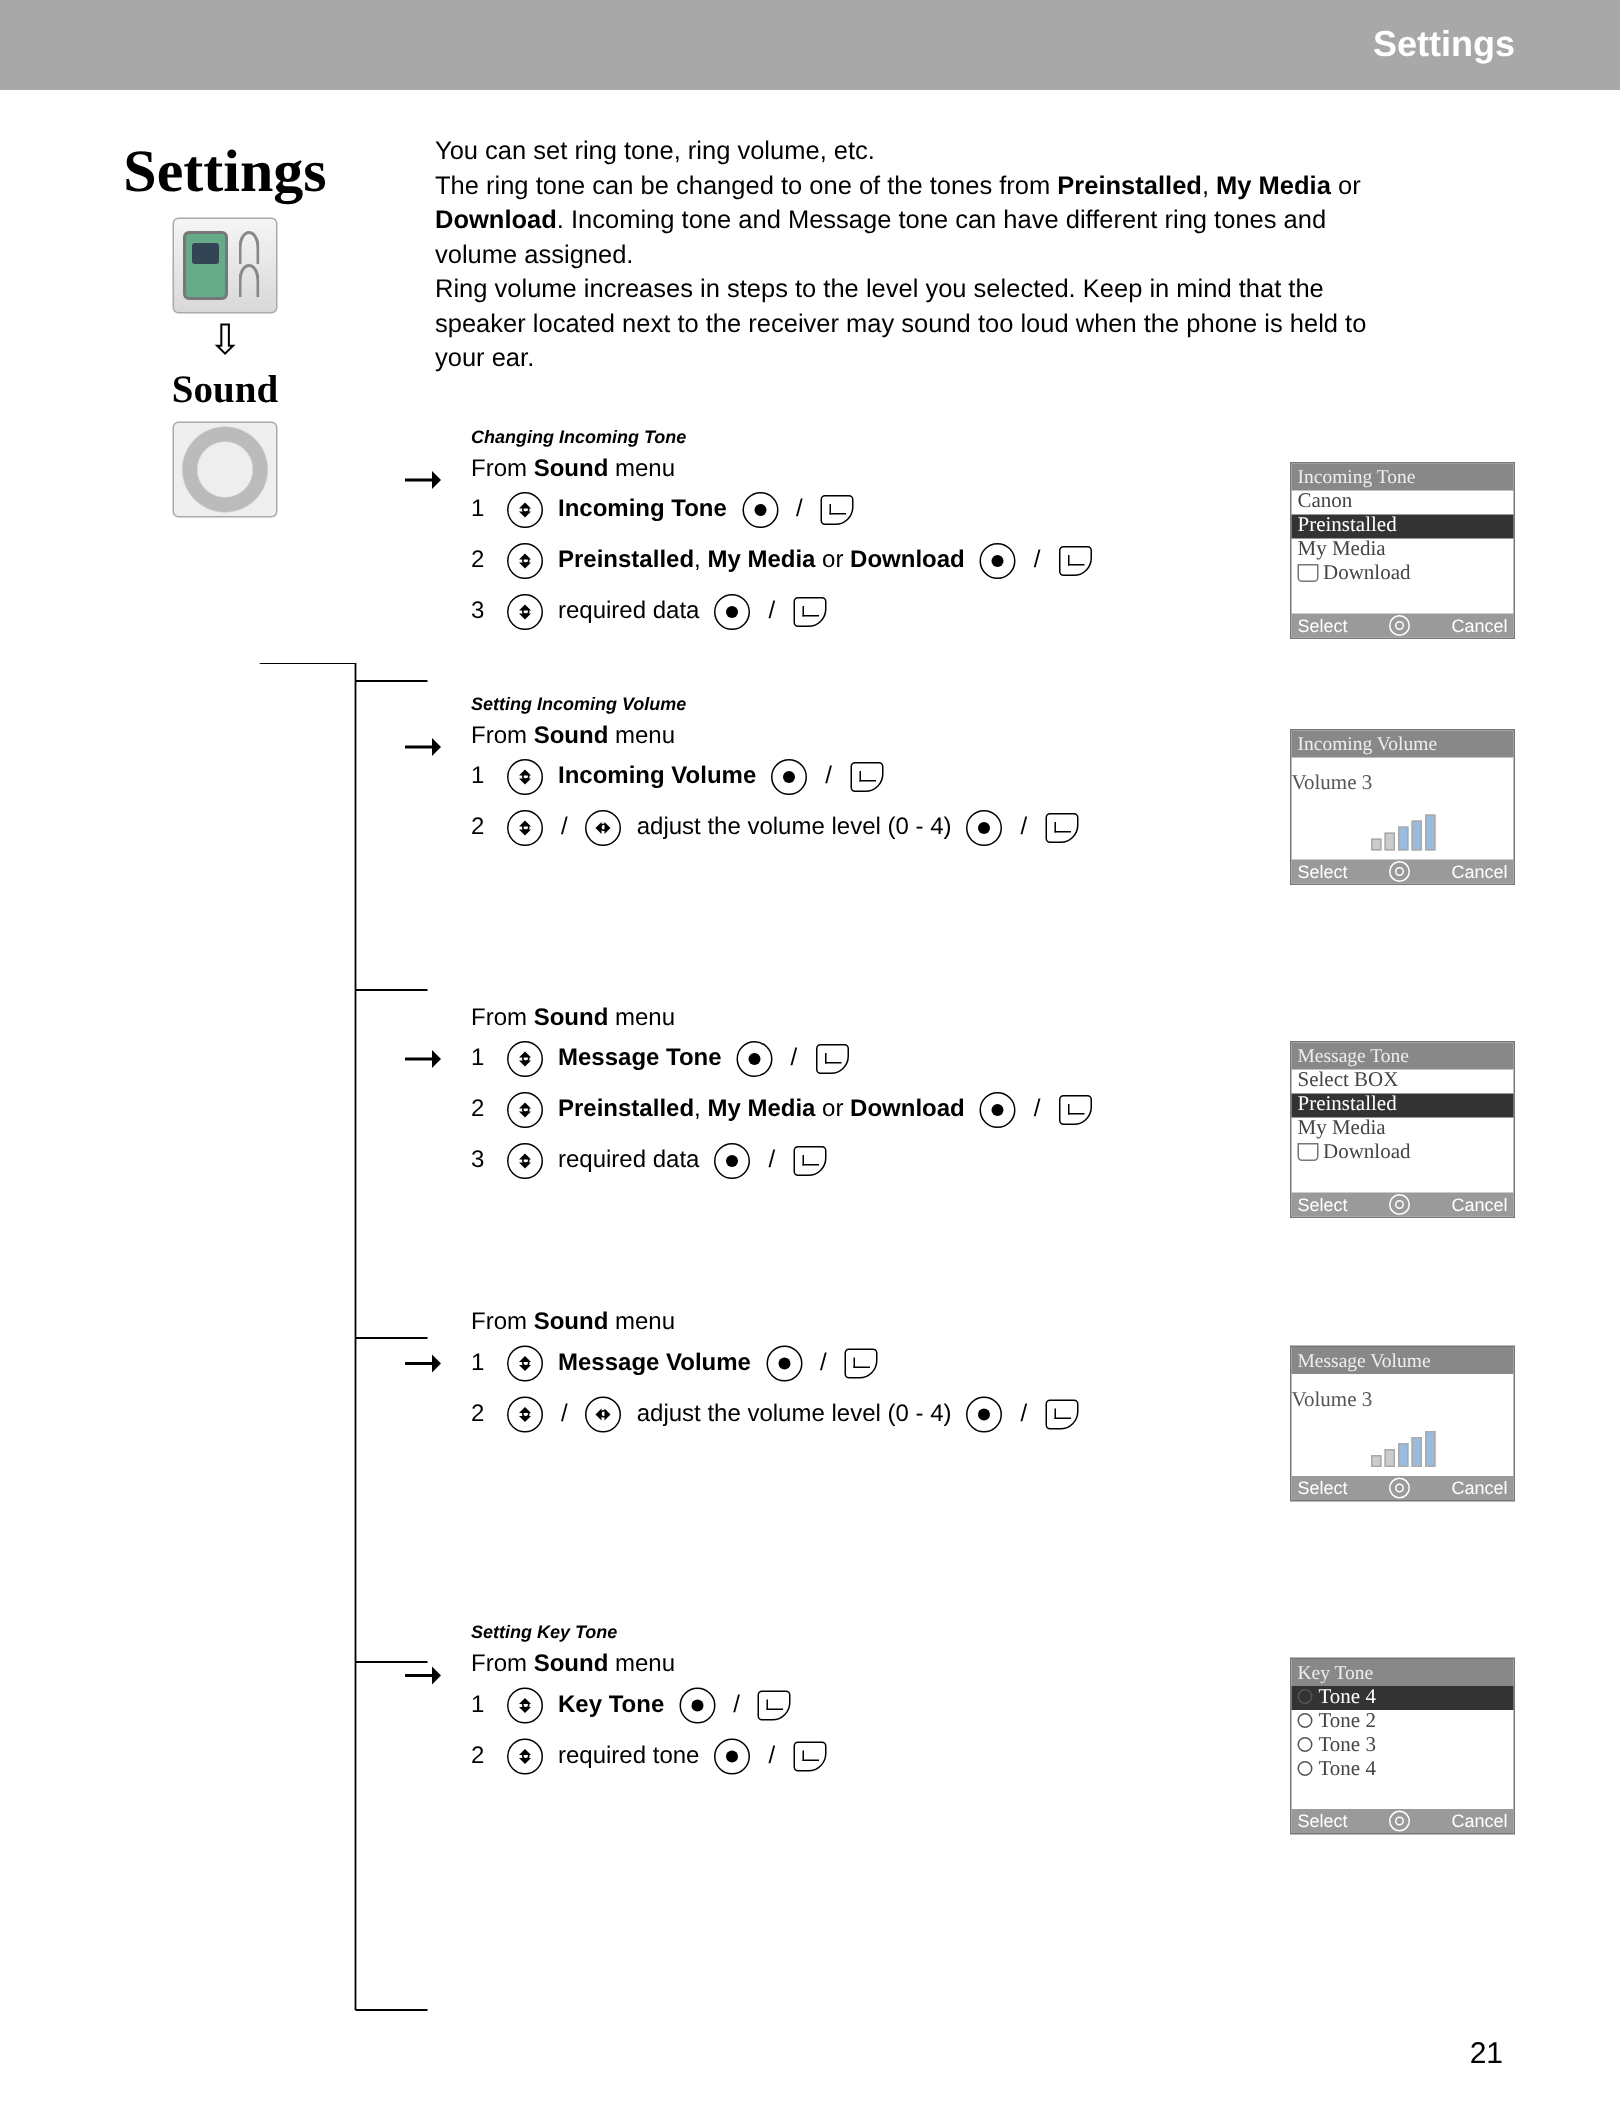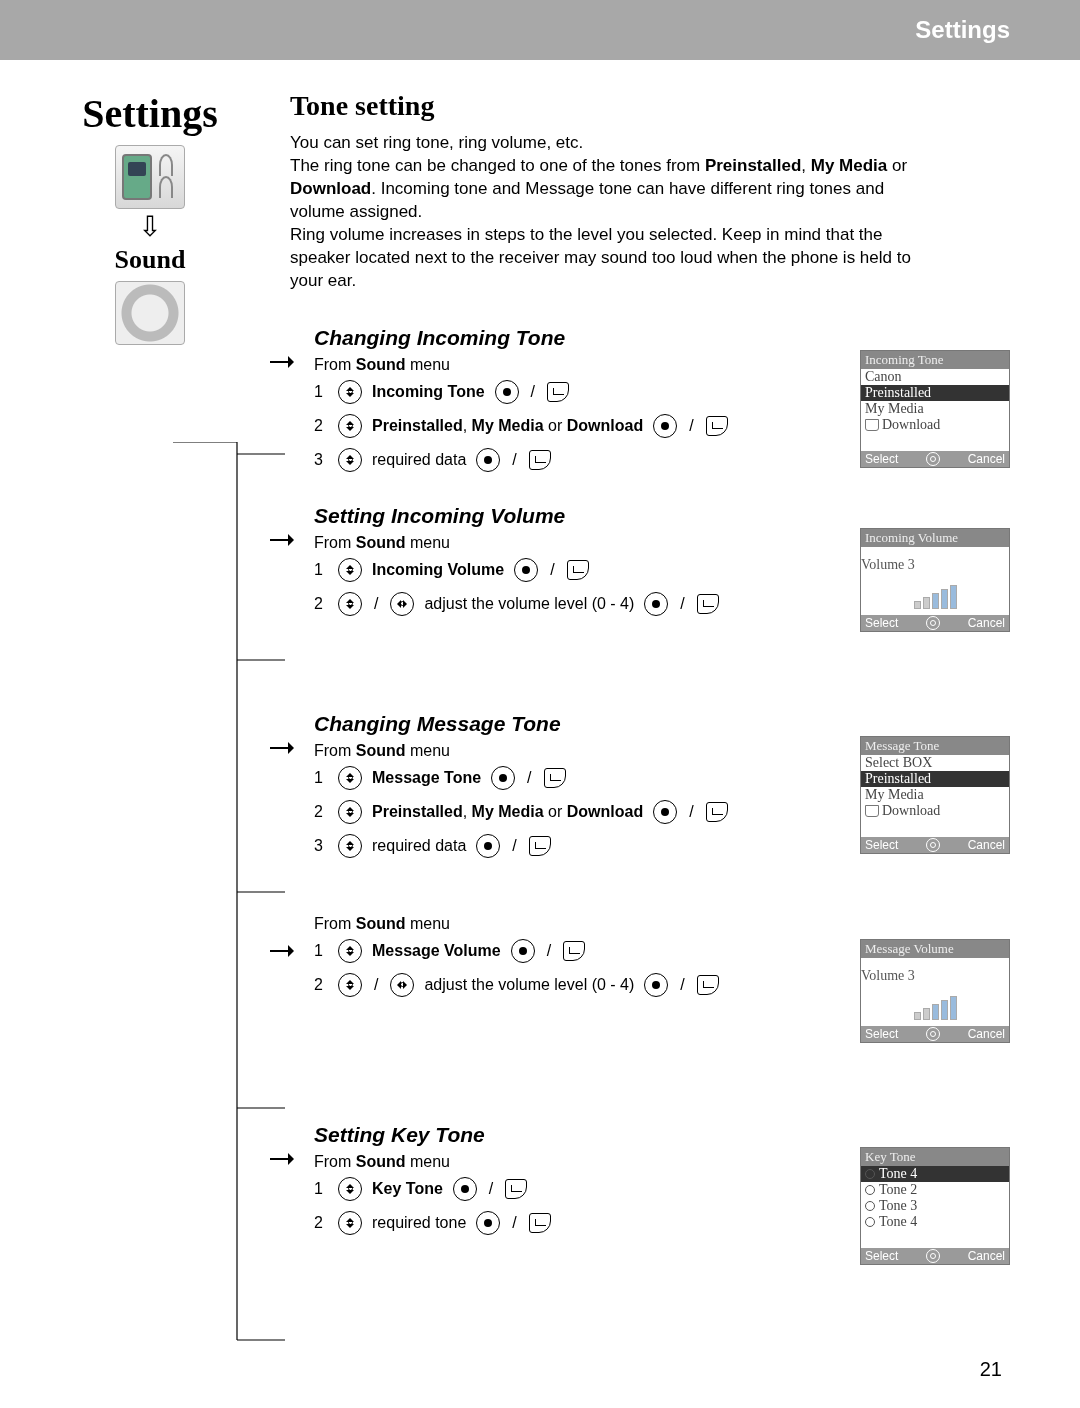--- a/index.html
+++ b/index.html
@@ -90,21 +90,21 @@
   .intro b { font-weight: bold; }
 
   .subsection {
     position: relative;
     margin-bottom: 28px;
     padding-left: 24px;
   }
   .subsection h3 {
     font-style: italic;
     font-weight: bold;
-    font-size: 21px;
+    font-size: 12px;
     margin-bottom: 6px;
   }
   .from-line { font-size: 16px; margin-bottom: 6px; }
   .from-line b { font-weight: bold; }
   ol.steps { list-style: none; font-size: 16px; }
   ol.steps li { display:flex; align-items:center; gap:10px; margin: 4px 0 10px;}
   .num { width: 14px; }
   .bold { font-weight: bold; }
 
   .icon-nav, .icon-dot, .icon-soft, .icon-lr {
@@ -204,21 +204,20 @@
     <path d="M 64 0 L 64 898" stroke="#000" fill="none" stroke-width="1.2"></path>
     <path d="M 64 12 L 112 12" stroke="#000" stroke-width="1.2"></path>
     <path d="M 64 218 L 112 218" stroke="#000" stroke-width="1.2"></path>
     <path d="M 64 450 L 112 450" stroke="#000" stroke-width="1.2"></path>
     <path d="M 64 666 L 112 666" stroke="#000" stroke-width="1.2"></path>
     <path d="M 64 898 L 112 898" stroke="#000" stroke-width="1.2"></path>
     <path d="M 0 0 L 64 0" stroke="#000" stroke-width="1.2"></path>
   </svg>
 
   <div class="main">
-    <h2 class="section-title">Tone setting</h2>
     <div class="intro">
       <span>You can set ring tone, ring volume, etc.</span><br>
       <span>The ring tone can be changed to one of the tones from </span><b>Preinstalled</b><span>, </span><b>My Media</b><span> or </span><b>Download</b><span>. Incoming tone and Message tone can have different ring tones and volume assigned.</span><br>
       <span>Ring volume increases in steps to the level you selected. Keep in mind that the speaker located next to the receiver may sound too loud when the phone is held to your ear.</span>
     </div>
 
     <div class="subsection sub-wrap">
       <div class="arrow-in"></div>
       <h3>Changing Incoming Tone</h3>
       <div class="from-line"><span>From </span><b>Sound</b><span> menu</span></div>
@@ -314,21 +313,20 @@
         <div class="softbar">
             <span>Select</span>
             <span class="mid"></span>
             <span>Cancel</span>
           </div>
       </div>
     </div>
 
     <div class="subsection sub-wrap" style="min-height:175px">
       <div class="arrow-in"></div>
-      <h3>Changing Message Tone</h3>
       <div class="from-line"><span>From </span><b>Sound</b><span> menu</span></div>
       <ol class="steps">
         <li>
             <span class="num">1</span>
             <span class="icon-nav">
               <span class="mid"></span>
             </span>
             <span class="bold">Message Tone</span>
             <span class="icon-dot"></span>
             <span class="slash">/</span>

